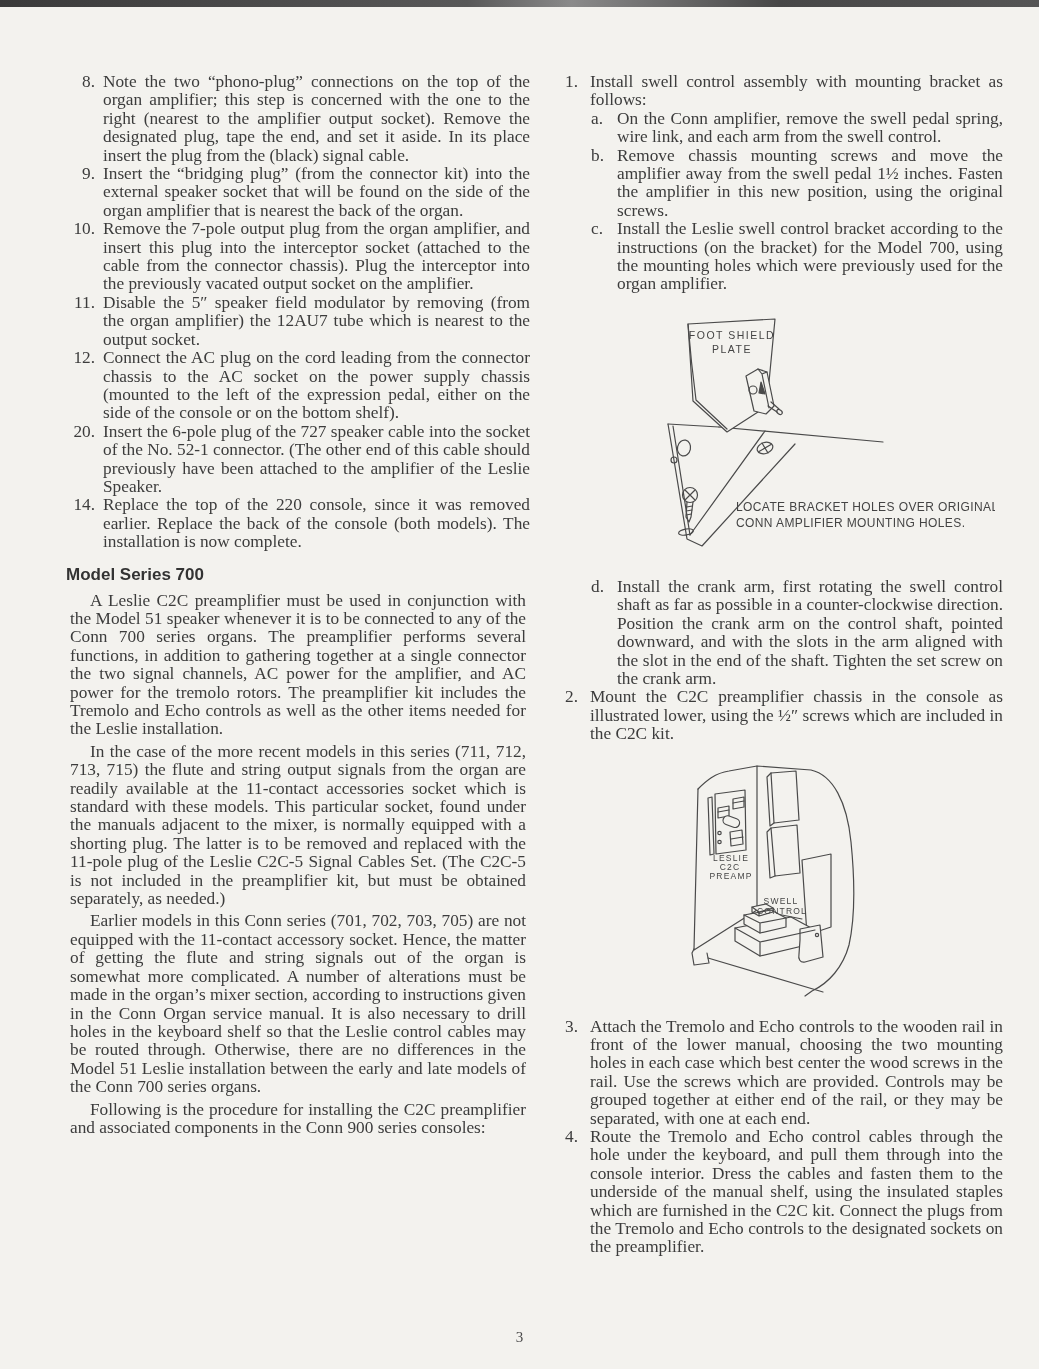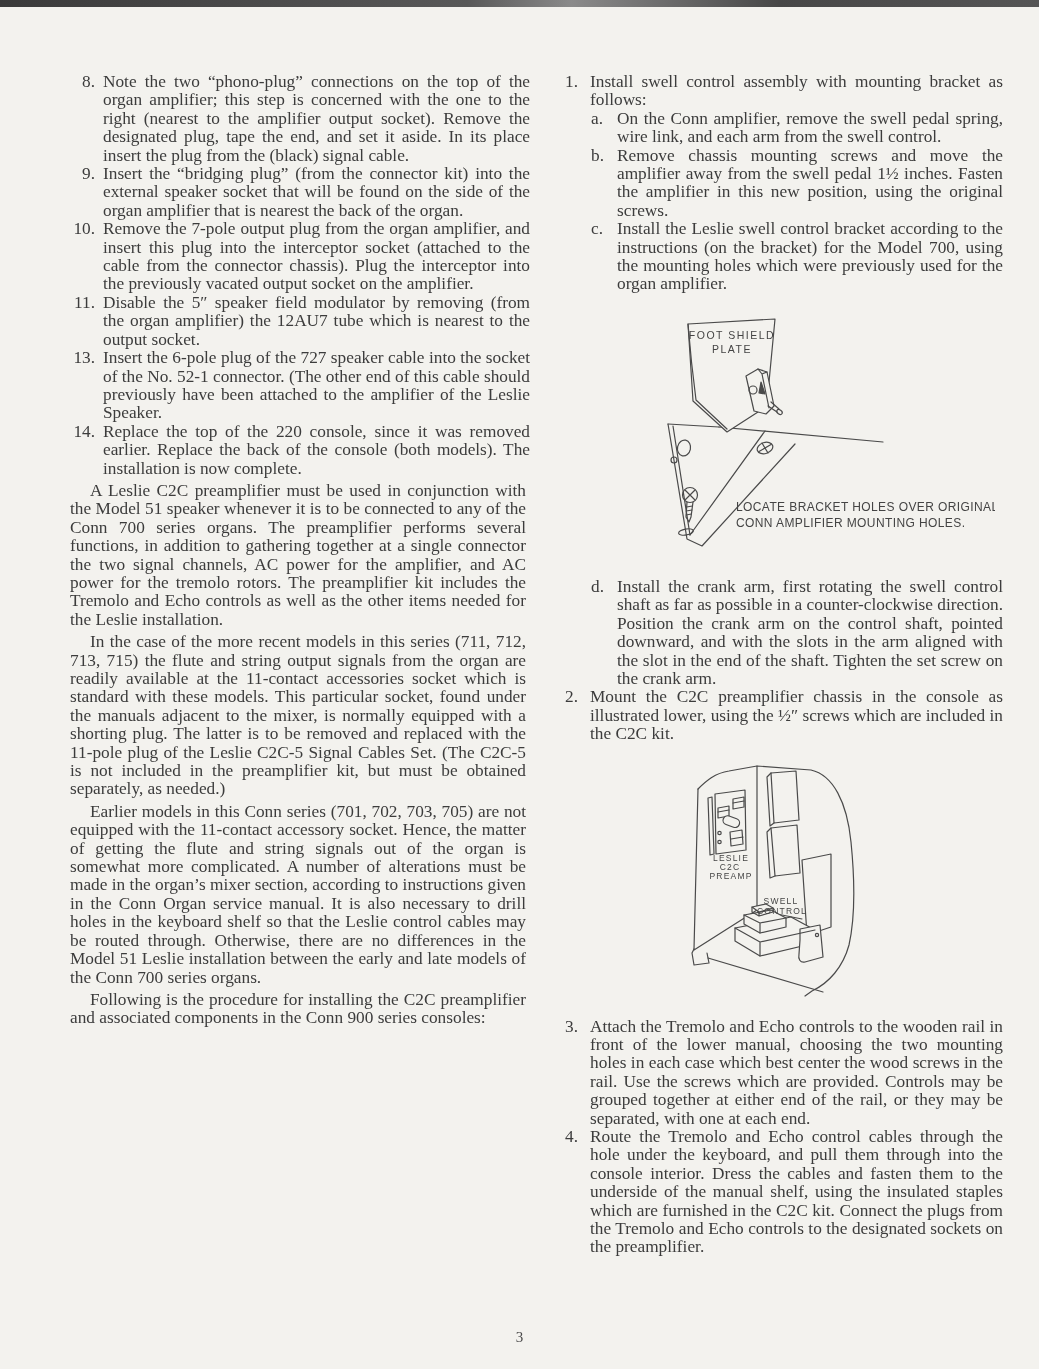--- a/index.html
+++ b/index.html
@@ -69,28 +69,33 @@
     </div>
     <div class="li">
       <span class="num">10.</span>
       <span class="txt">Remove the 7-pole output plug from the organ amplifier, and insert this plug into the interceptor socket (attached to the cable from the connector chassis).  Plug the interceptor into the previously vacated output socket on the amplifier.</span>
     </div>
     <div class="li">
       <span class="num">11.</span>
       <span class="txt">Disable the 5″ speaker field modulator by removing (from the organ amplifier) the 12AU7 tube which is nearest to the output socket.</span>
     </div>
     <div class="li">
-      <span class="num">13.</span>
+      <span class="num">12.</span>
+      <span class="txt">Connect the AC plug on the cord leading from the connector chassis to the AC socket on the power supply chassis (mounted to the left of the expression pedal, either on the side of the console or on the bottom shelf).</span>
+    </div>
+    <div class="li">
+      <span class="num">20.</span>
       <span class="txt">Insert the 6-pole plug of the 727 speaker cable into the socket of the No. 52-1 connector.  (The other end of this cable should previously have been attached to the amplifier of the Leslie Speaker.</span>
     </div>
     <div class="li">
       <span class="num">14.</span>
       <span class="txt">Replace the top of the 220 console, since it was removed earlier.  Replace the back of the console (both models).  The installation is now complete.</span>
     </div>
 
+    <h3 class="heading">Model Series 700</h3>
 
     <p class="para">A Leslie C2C preamplifier must be used in conjunction with the Model 51 speaker whenever it is to be connected to any of the Conn 700 series organs. The preamplifier performs several functions, in addition to gathering together at a single connector the two signal channels, AC power for the amplifier, and AC power for the tremolo rotors.  The preamplifier kit includes the Tremolo and Echo controls as well as the other items needed for the Leslie installation.</p>
     <p class="para">In the case of the more recent models in this series (711, 712, 713, 715) the flute and string output signals from the organ are readily available at the 11-contact accessories socket which is standard with these models. This particular socket, found under the manuals adjacent to the mixer, is normally equipped with a shorting plug.  The latter is to be removed and replaced with the 11-pole plug of the Leslie C2C-5 Signal Cables Set.  (The C2C-5 is not included in the preamplifier kit, but must be obtained separately, as needed.)</p>
     <p class="para">Earlier models in this Conn series (701, 702, 703, 705) are not equipped with the 11-contact accessory socket.  Hence, the matter of getting the flute and string signals out of the organ is somewhat more complicated.  A number of alterations must be made in the organ’s mixer section, according to instructions given in the Conn Organ service manual.  It is also necessary to drill holes in the keyboard shelf so that the Leslie control cables may be routed through. Otherwise, there are no differences in the Model 51 Leslie installation between the early and late models of the Conn 700 series organs.</p>
     <p class="para">Following is the procedure for installing the C2C preamplifier and associated components in the Conn 900 series consoles:</p>
   </div>
 
   <div class="col col-right">
     <div class="li">
       <span class="num">1.</span>

